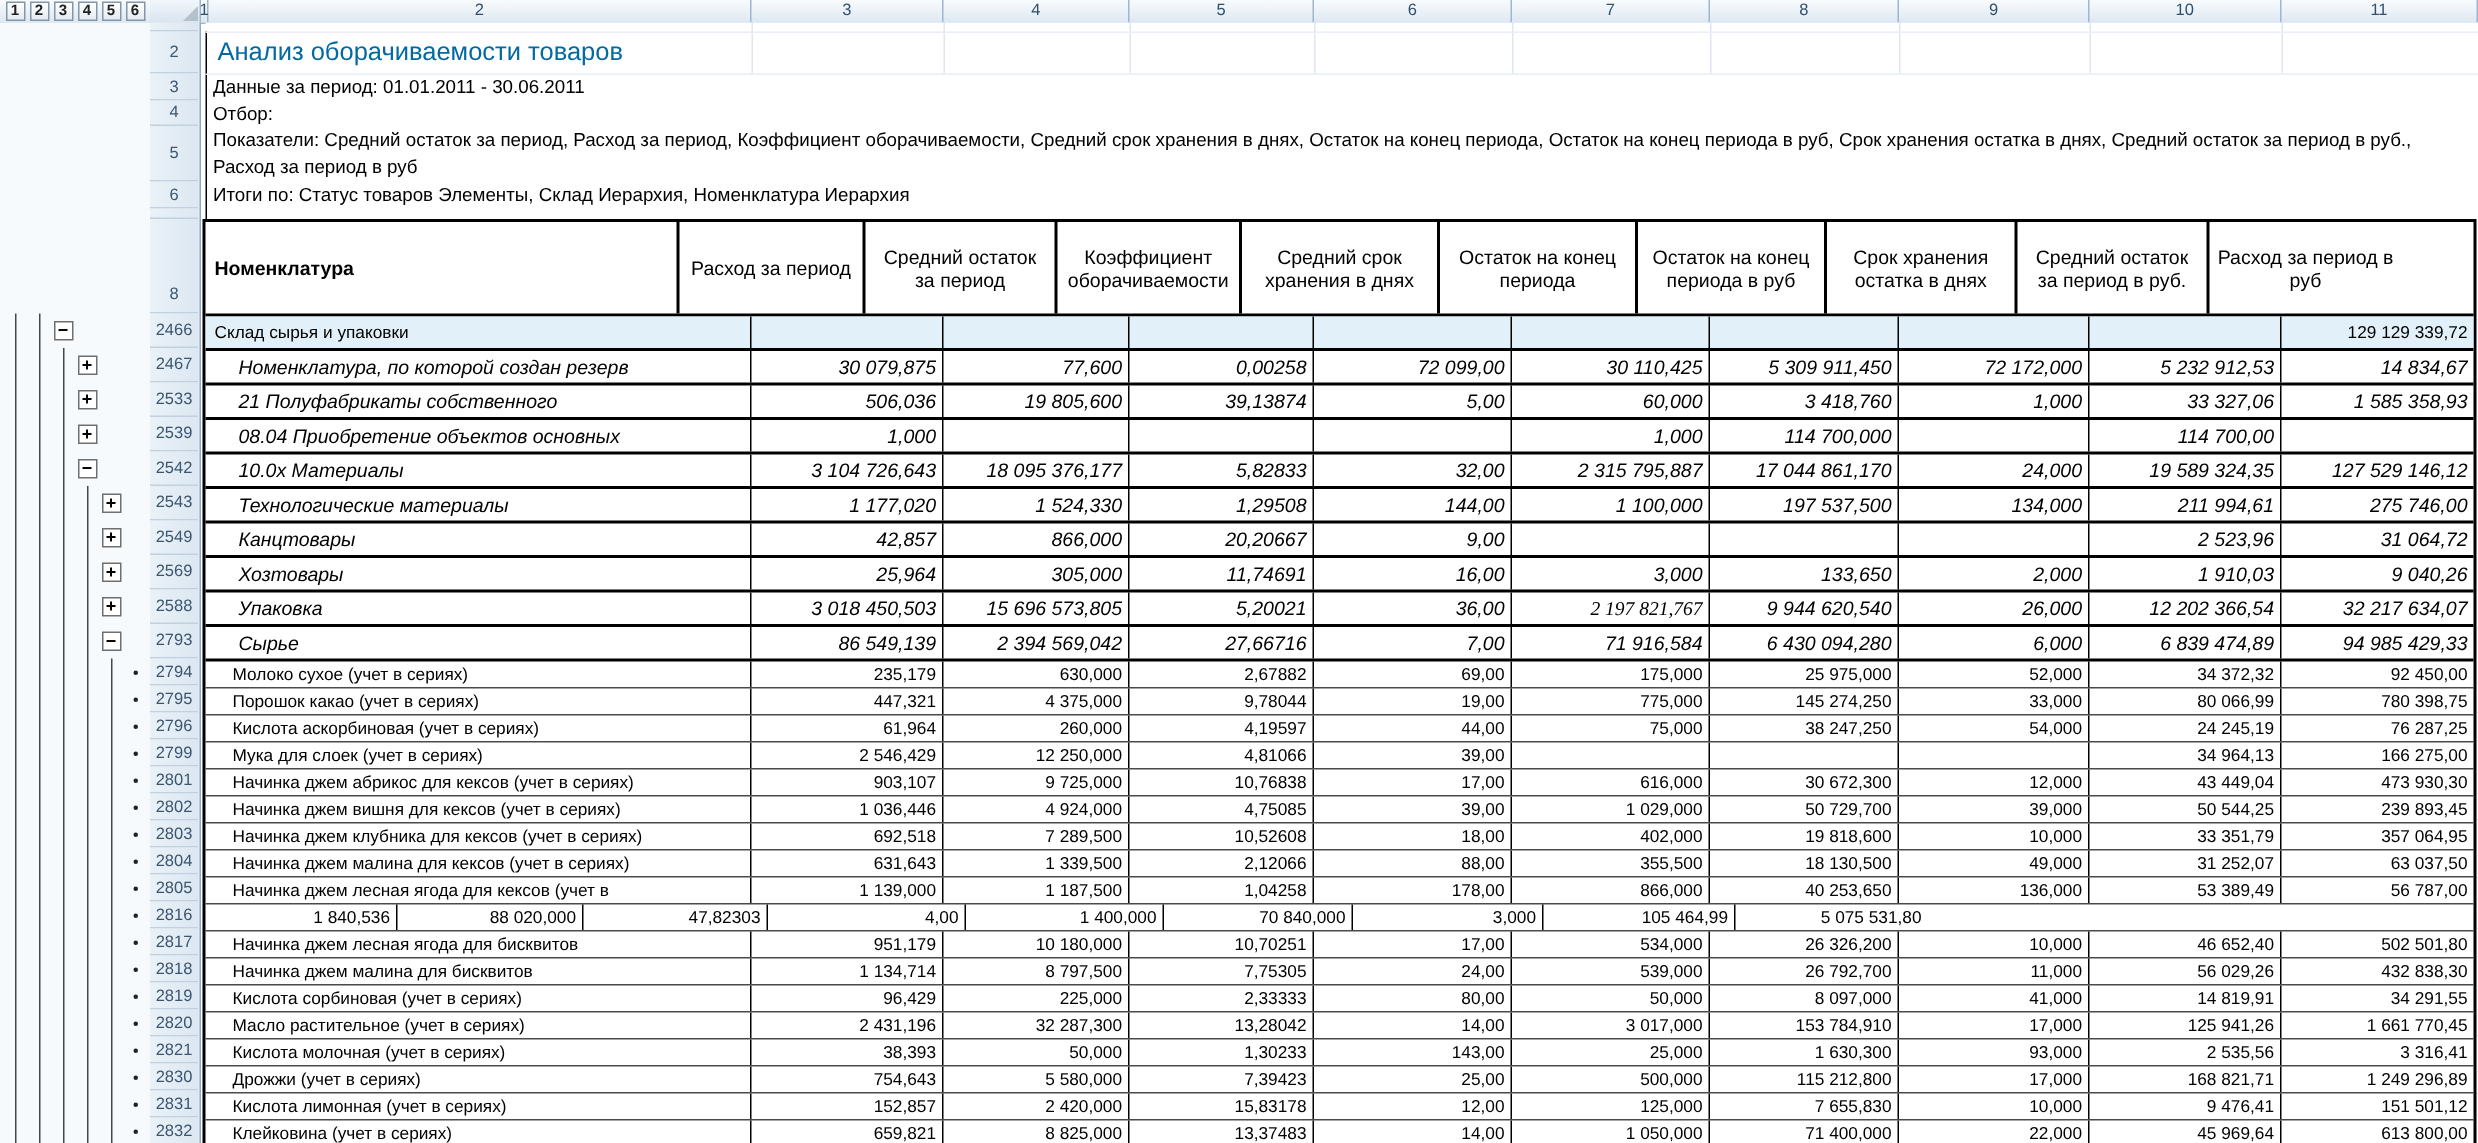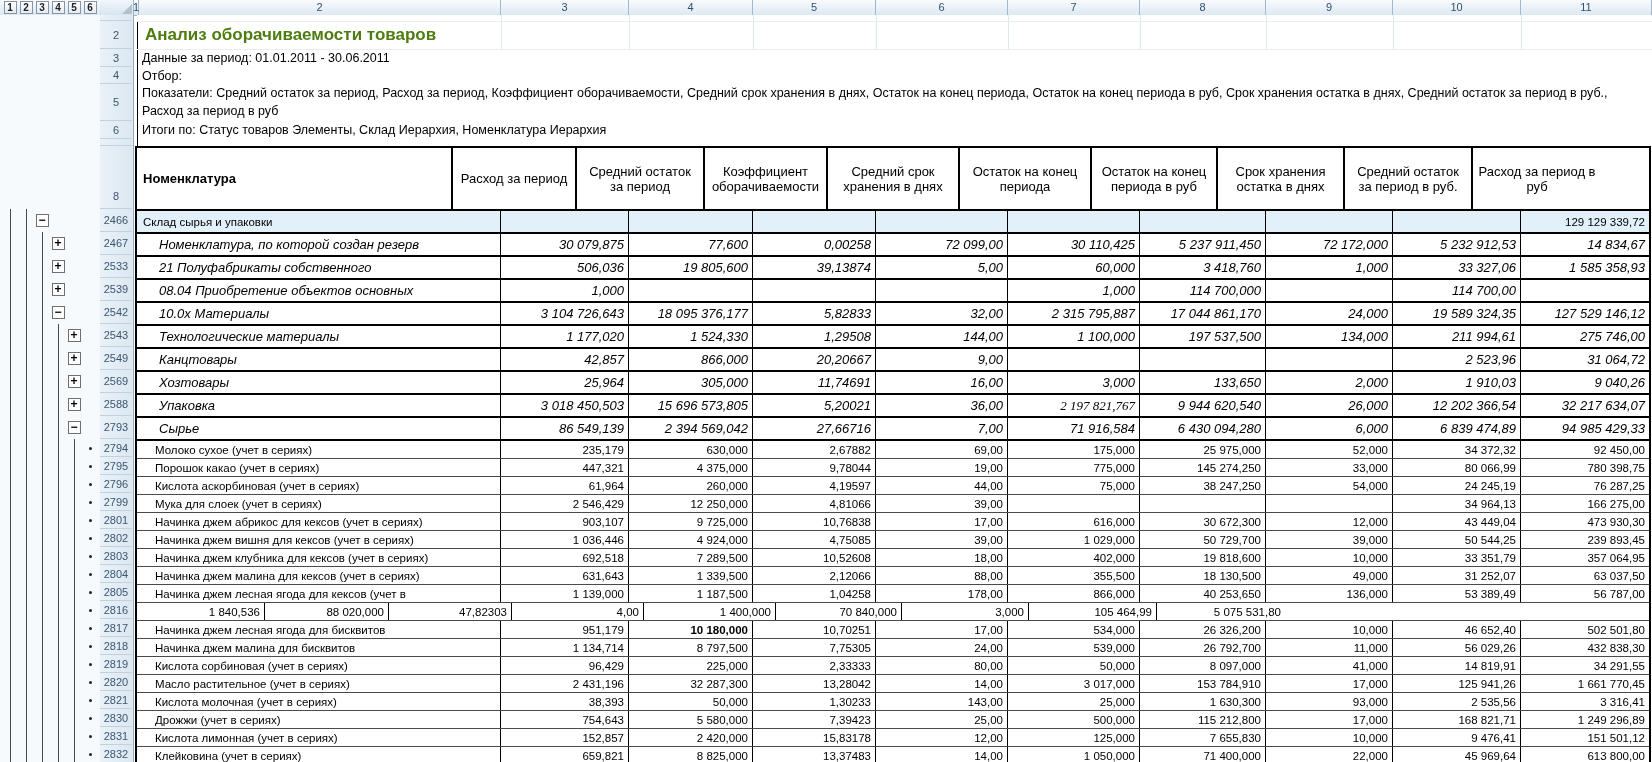--- a/index.html
+++ b/index.html
@@ -35,21 +35,21 @@
            border-bottom:1px solid #c2d1e0;background:linear-gradient(90deg,#eaf2f8,#dce7f1);
            font-size:11px;color:#3c5670;display:flex;align-items:center;justify-content:center;}
   .rowcell.low{align-items:flex-end;padding-bottom:6px;}
 
   
   #meta{position:absolute;left:137px;top:15px;width:1515px;height:131px;background:#fff;}
   .meta-edge{position:absolute;left:0;top:6px;width:1px;height:125px;background:#000;}
   .mgrid-v{position:absolute;top:0;width:1px;height:34px;background:#dfe8f0;}
   .mgrid-h{position:absolute;left:0;width:1515px;height:1px;background:#e8eef4;}
   #r-title{position:absolute;left:8px;top:6px;height:28px;display:flex;align-items:center;
-           font-size:17px;font-weight:bold;color:#4d7c0f;white-space:nowrap;}
+           font-size:17px;font-weight:normal;color:#0369a1;white-space:nowrap;}
   .mrow{position:absolute;left:5px;font-size:12.5px;color:#000;display:flex;align-items:center;
         white-space:nowrap;}
   #r-ind{position:absolute;left:5px;top:69px;width:1505px;height:37px;font-size:12.5px;
          color:#000;line-height:18px;overflow:hidden;}
 
   
   #grid{position:absolute;left:135px;top:146px;width:1516px;box-sizing:border-box;
         border:2px solid #000;background:#fff;}
   .hrow{display:flex;height:63px;box-sizing:border-box;border-bottom:2px solid #000;}
   .hcell{box-sizing:border-box;border-right:2px solid #000;display:flex;align-items:center;
@@ -222,21 +222,21 @@
           <div class="dcell val" style="width: 128px;"></div>
           <div class="dcell val" style="width: 128px;">129 129 339,72</div>
         </div>
         <div class="drow group">
           <div class="dcell name" style="width: 364px; padding-left: 22px;">Номенклатура, по которой создан резерв</div>
           <div class="dcell val" style="width: 128px;">30 079,875</div>
           <div class="dcell val" style="width: 124px;">77,600</div>
           <div class="dcell val" style="width: 123px;">0,00258</div>
           <div class="dcell val" style="width: 132px;">72 099,00</div>
           <div class="dcell val" style="width: 132px;">30 110,425</div>
-          <div class="dcell val" style="width: 126px;">5 237 911,450</div>
+          <div class="dcell val" style="width: 126px;">5 309 911,450</div>
           <div class="dcell val" style="width: 127px;">72 172,000</div>
           <div class="dcell val" style="width: 128px;">5 232 912,53</div>
           <div class="dcell val" style="width: 128px;">14 834,67</div>
         </div>
         <div class="drow group">
           <div class="dcell name" style="width: 364px; padding-left: 22px;">21 Полуфабрикаты собственного</div>
           <div class="dcell val" style="width: 128px;">506,036</div>
           <div class="dcell val" style="width: 124px;">19 805,600</div>
           <div class="dcell val" style="width: 123px;">39,13874</div>
           <div class="dcell val" style="width: 132px;">5,00</div>
@@ -445,21 +445,21 @@
           <div class="dcell val" style="width: 132px;">4,00</div>
           <div class="dcell val" style="width: 132px;">1 400,000</div>
           <div class="dcell val" style="width: 126px;">70 840,000</div>
           <div class="dcell val" style="width: 127px;">3,000</div>
           <div class="dcell val" style="width: 128px;">105 464,99</div>
           <div class="dcell val" style="width: 128px;">5 075 531,80</div>
         </div>
         <div class="drow detail">
           <div class="dcell name" style="width: 364px; padding-left: 18px;">Начинка джем лесная ягода для бисквитов</div>
           <div class="dcell val" style="width: 128px;">951,179</div>
-          <div class="dcell val" style="width: 124px; font-weight: bold;">10 180,000</div>
+          <div class="dcell val" style="width: 124px;">10 180,000</div>
           <div class="dcell val" style="width: 123px;">10,70251</div>
           <div class="dcell val" style="width: 132px;">17,00</div>
           <div class="dcell val" style="width: 132px;">534,000</div>
           <div class="dcell val" style="width: 126px;">26 326,200</div>
           <div class="dcell val" style="width: 127px;">10,000</div>
           <div class="dcell val" style="width: 128px;">46 652,40</div>
           <div class="dcell val" style="width: 128px;">502 501,80</div>
         </div>
         <div class="drow detail">
           <div class="dcell name" style="width: 364px; padding-left: 18px;">Начинка джем малина для бисквитов</div>

